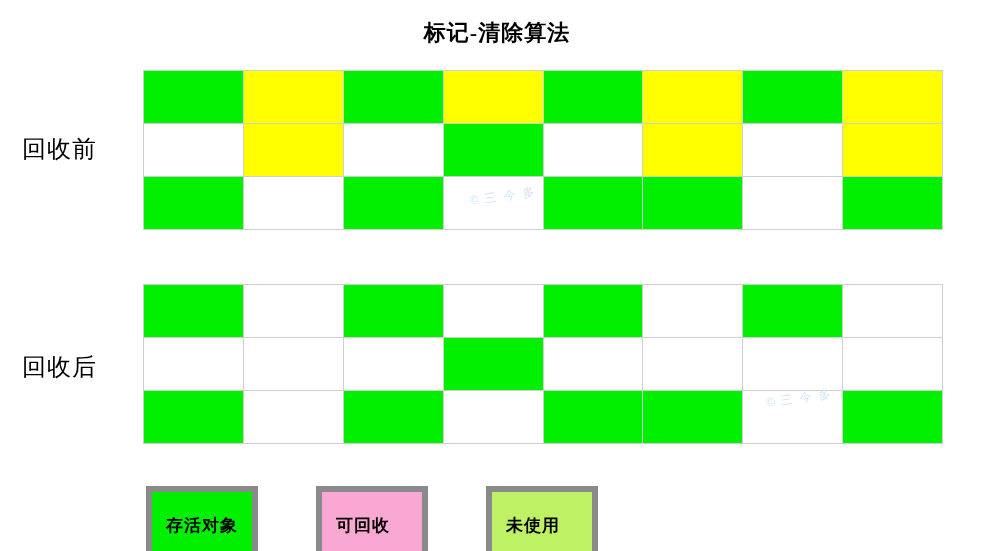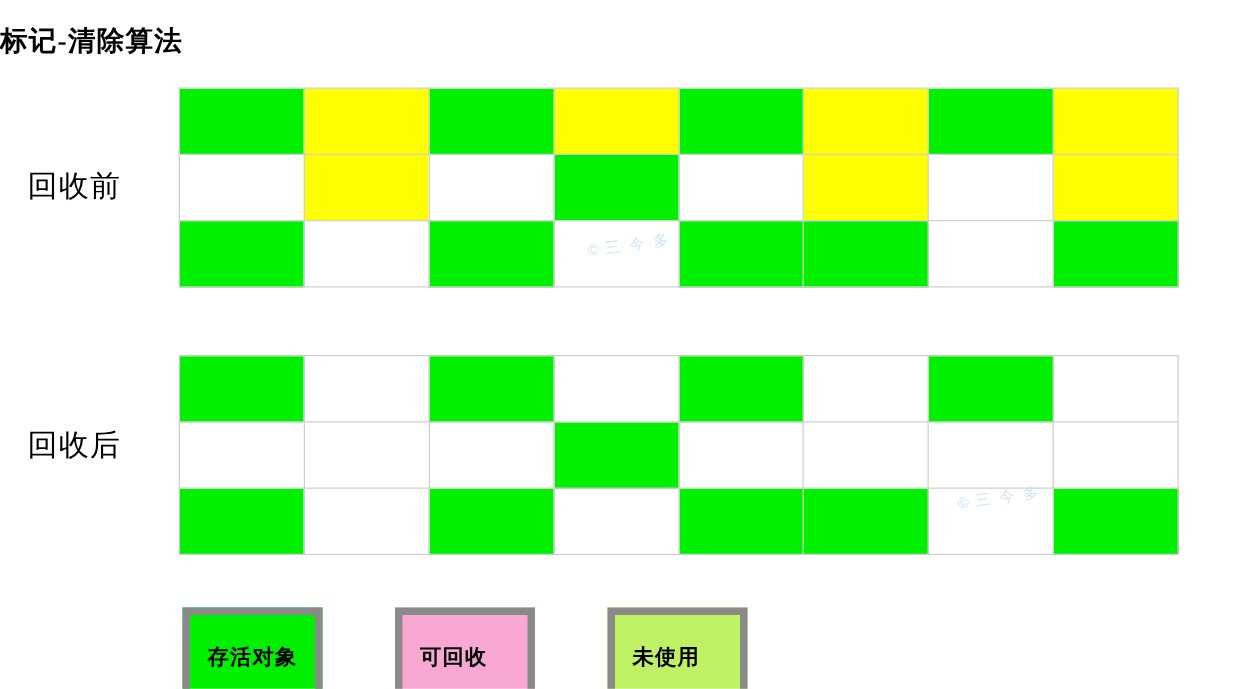--- a/index.html
+++ b/index.html
@@ -12,37 +12,37 @@
     height: 551px;
     position: relative;
     font-family: "Liberation Sans", sans-serif;
     overflow: hidden;
   }
   .title {
     position: absolute;
     top: 18px;
     left: 0;
     width: 994px;
-    text-align: left;
+    text-align: center;
     font-size: 22px;
     font-weight: bold;
     color: #000000;
     font-family: "Liberation Serif", serif;
     letter-spacing: 1px;
   }
   .row-label {
     position: absolute;
     font-size: 24px;
     font-weight: normal;
     color: #000000;
     font-family: "Liberation Serif", serif;
     letter-spacing: 1px;
   }
   #label-before { left: 22px; top: 133px; }
-  #label-after  { left: 22px; top: 340px; }
+  #label-after  { left: 22px; top: 351px; }
 
   .grid {
     position: absolute;
     left: 143px;
     width: 800px;
     border-collapse: collapse;
     table-layout: fixed;
   }
   #grid-before { top: 70px; }
   #grid-after  { top: 284px; }

